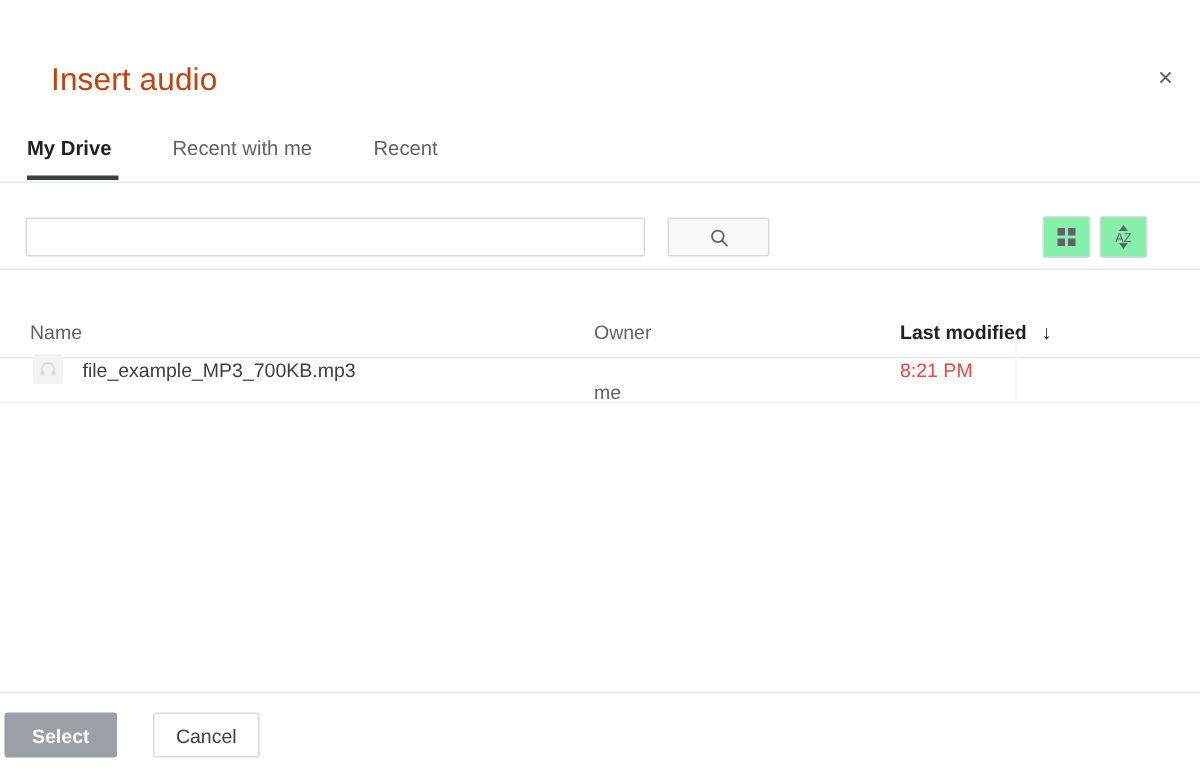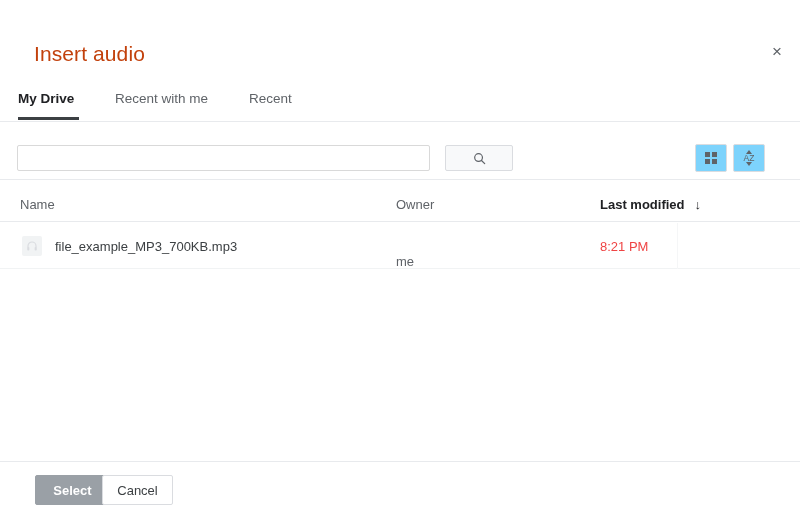--- a/index.html
+++ b/index.html
@@ -128,21 +128,21 @@
     cursor: pointer;
   }
 
   .icon-button {
     position: absolute;
     top: 144px;
     width: 32px;
     height: 28px;
     border: 1px solid #dadce0;
     border-radius: 2px;
-    background: #7dd3fc;
+    background: #86efac;
     display: flex;
     align-items: center;
     justify-content: center;
     cursor: pointer;
   }
 
   .icon-button.grid { left: 695px; }
   .icon-button.sort { left: 733px; }
 
   .grid-icon {
@@ -155,21 +155,21 @@
     background: #5f6368;
     display: block;
     width: 5px;
     height: 5px;
   }
 
   
   .col-headers {
     position: absolute;
     left: 0;
-    top: 184px;
+    top: 201px;
     width: 800px;
     height: 38px;
     border-bottom: 1px solid #e8eaed;
   }
 
   .col-head {
     position: absolute;
     top: 13px;
     font-size: 13px;
     color: #5f6368;
@@ -282,21 +282,20 @@
     cursor: pointer;
   }
 
   .btn-select {
     left: 3px;
     width: 75px;
     background: #9aa0a6;
     color: #ffffff;
     border: 1px solid #9aa0a6;
     font-weight: bold;
-    margin-left: 32px;
   }
 
   .btn-cancel {
     left: 102px;
     width: 71px;
     background: #ffffff;
     color: #3c4043;
     border: 1px solid #dadce0;
   }
 </style>

